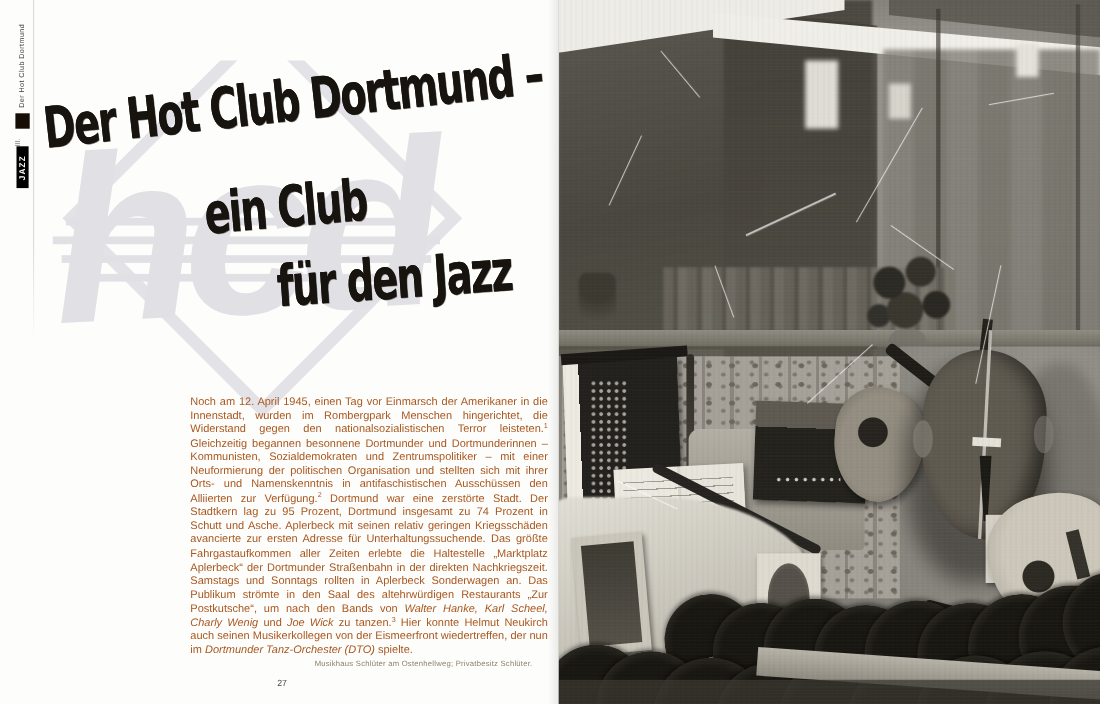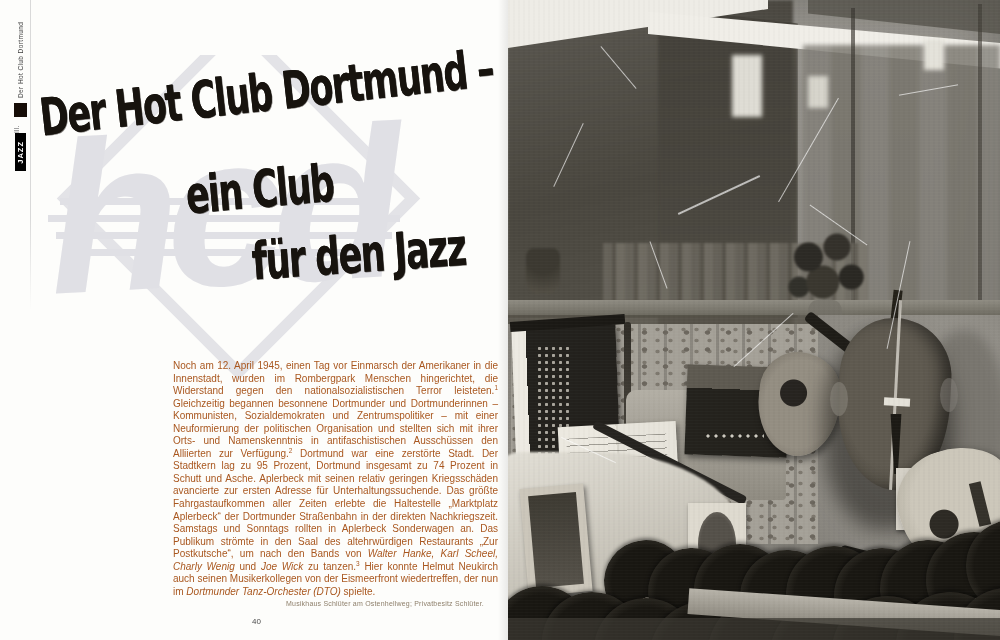--- a/index.html
+++ b/index.html
@@ -91,21 +91,21 @@
     <div class="wm-letters">hcd</div>
   </div>
 
   <div class="title-line tl1">Der Hot Club Dortmund –</div>
   <div class="title-line tl2">ein Club</div>
   <div class="title-line tl3">für den Jazz</div>
 
   <p class="article"><span>Noch am 12. April 1945, einen Tag vor Einmarsch der Amerikaner in die Innenstadt, wurden im Rombergpark Menschen hingerichtet, die Widerstand gegen den nationalsozialistischen Terror leisteten.</span><sup>1</sup><span> Gleichzeitig begannen besonnene Dortmunder und Dortmunderinnen – Kommunisten, Sozialdemokraten und Zentrumspolitiker – mit einer Neuformierung der politischen Organisation und stellten sich mit ihrer Orts- und Namenskenntnis in antifaschistischen Ausschüssen den Alliierten zur Verfügung.</span><sup>2</sup><span> Dortmund war eine zerstörte Stadt. Der Stadtkern lag zu 95 Prozent, Dortmund insgesamt zu 74 Prozent in Schutt und Asche. Aplerbeck mit seinen relativ geringen Kriegsschäden avancierte zur ersten Adresse für Unterhaltungssuchende. Das größte Fahrgastaufkommen aller Zeiten erlebte die Haltestelle „Marktplatz Aplerbeck“ der Dortmunder Straßenbahn in der direkten Nachkriegszeit. Samstags und Sonntags rollten in Aplerbeck Sonderwagen an. Das Publikum strömte in den Saal des altehrwürdigen Restaurants „Zur Postkutsche“, um nach den Bands von </span><span class="it">Walter Hanke, Karl Scheel, Charly Wenig</span><span> und </span><span class="it">Joe Wick</span><span> zu tanzen.</span><sup>3</sup><span> Hier konnte Helmut Neukirch auch seinen Musikerkollegen von der Eismeerfront wiedertreffen, der nun im </span><span class="it">Dortmunder Tanz-Orchester (DTO)</span><span> spielte.</span></p>
 
   <div class="caption">Musikhaus Schlüter am Ostenhellweg; Privatbesitz Schlüter.</div>
-  <div class="page-num">40</div>
+  <div class="page-num">27</div>
 
   <div class="gutter"></div>
 
   <div class="photo">
 
     <div class="ly" style="left:0;top:8px;width:290px;height:310px;
       background:linear-gradient(168deg,#5a5750 0%,#4a473f 55%,#55524a 100%);
       clip-path:polygon(0 10%,55% 0,100% 5%,100% 100%,0 100%);filter:blur(1px);"></div>
     <div class="ly" style="left:150px;top:0;width:135px;height:330px;
       background:linear-gradient(180deg,#413e37,#4e4b43);opacity:.85;filter:blur(1.5px);"></div>

